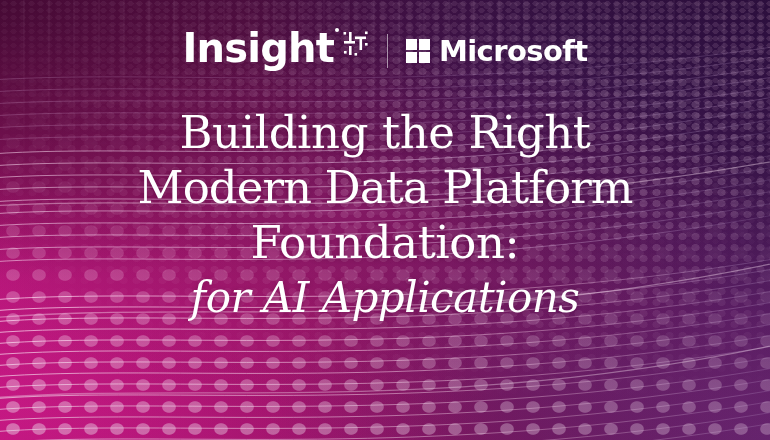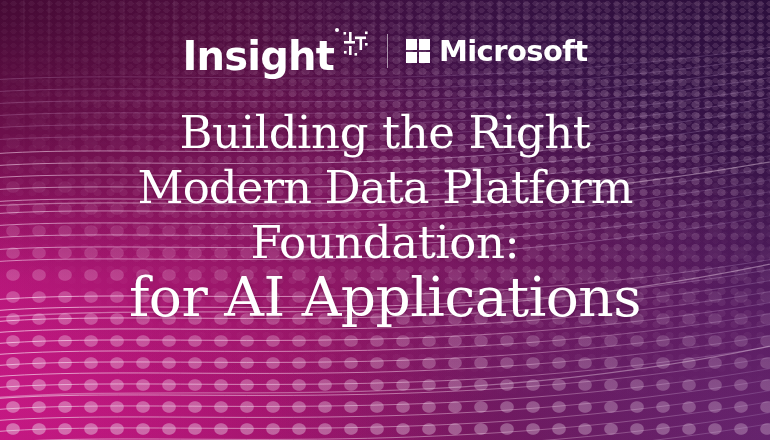--- a/index.html
+++ b/index.html
@@ -107,21 +107,21 @@
   }
   #insight-logo{display:flex;align-items:flex-start;height:46px;}
   #insight-word{
     font-family:"DejaVu Sans", sans-serif;
     font-weight:700;
     font-size:40px;
     line-height:40px;
     letter-spacing:-.8px;
     color:#ffffff;
     position:relative;
-    top:8px;
+    top:0;
   }
   #insight-dot{
     display:inline-block;width:4px;height:4px;border-radius:50%;
     background:#fff;margin-left:1px;vertical-align:baseline;
   }
   #insight-mark{margin-left:2px;margin-top:1px;}
   #logo-divider{
     width:1px;height:34px;background:rgba(255,255,255,.55);
     margin:0 18px 0 16px;
   }
@@ -146,21 +146,21 @@
     font-weight:400;
     font-size:45px;
     line-height:55px;
     letter-spacing:-.4px;
     text-shadow:0 1px 5px rgba(60,6,44,.33);
   }
   #headline .line{display:block;white-space:nowrap;}
   #headline .l1{font-size:45px;}
   #headline .l2{font-size:45px;}
   #headline .l3{font-size:45px;letter-spacing:-.9px;}
-  #headline .l4{font-size:55px;letter-spacing:-.5px;}
+  #headline .l4{font-size:42px;letter-spacing:-.5px;font-style:italic;}
 </style>
 </head>
 <body>
 
 <div id="card">
 
   <div class="bg-layer" id="bg-base"></div>
   <div class="bg-layer" id="bg-tl"></div>
   <div class="bg-layer" id="bg-tr"></div>
   <div class="bg-layer" id="bg-bl"></div>

